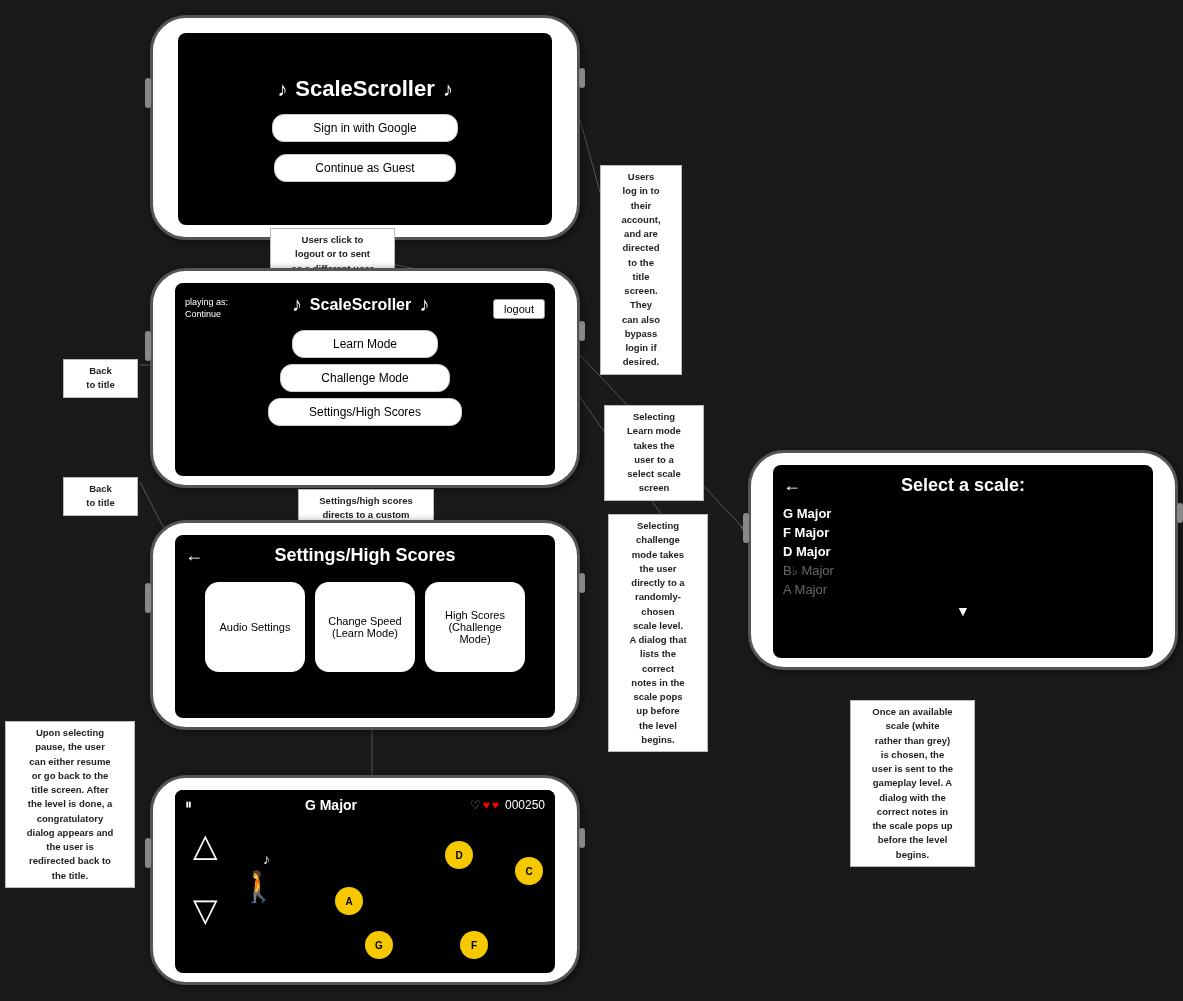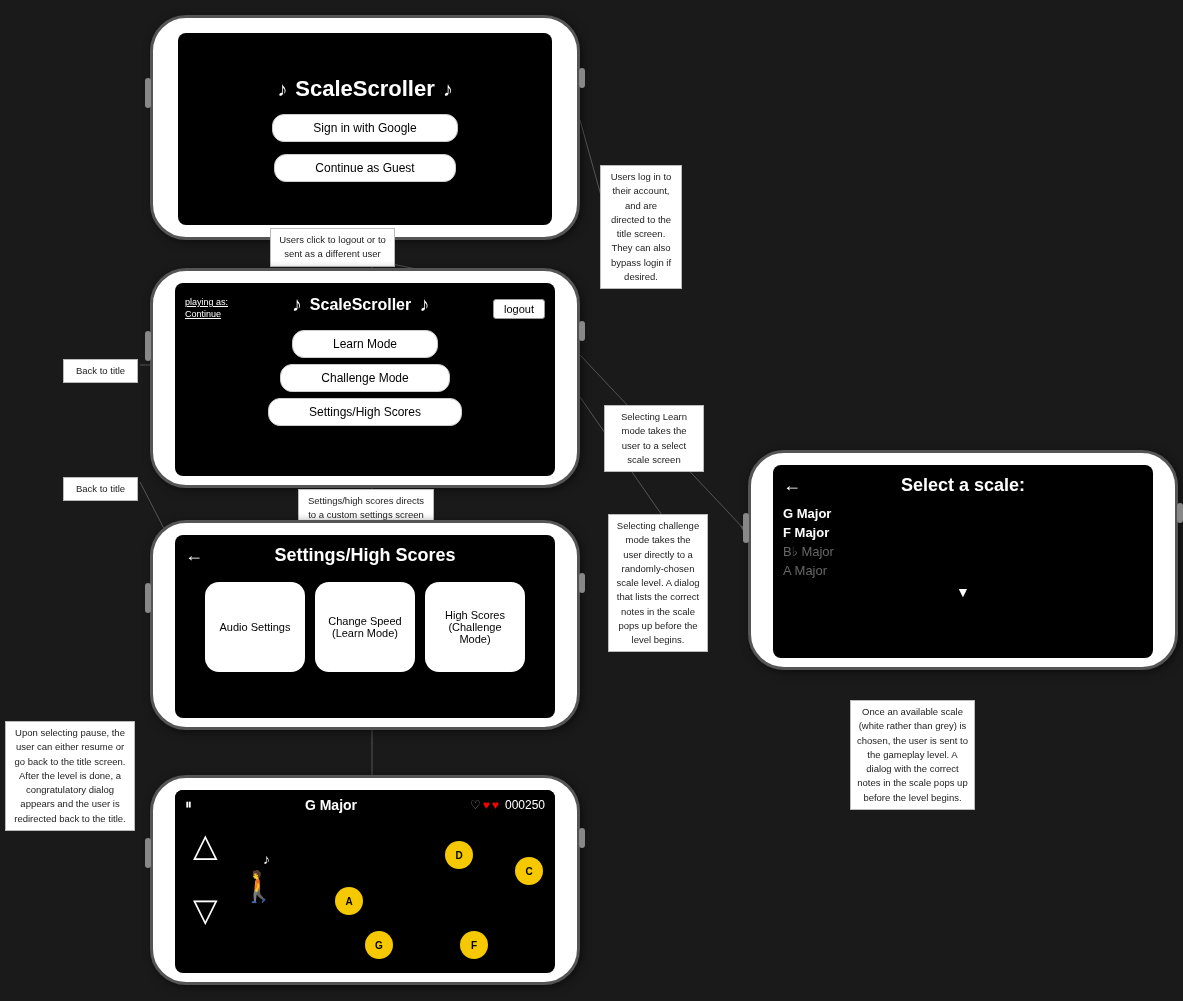--- a/index.html
+++ b/index.html
@@ -109,21 +109,20 @@
       display: flex;
       width: 100%;
       justify-content: space-between;
       align-items: center;
       margin-bottom: 6px;
     }
     .playing-as {
       font-size: 9px;
       color: white;
       line-height: 1.3;
-      text-decoration: underline;
     }
     .logout-btn {
       background: white;
       color: black;
       border: 1px solid #999;
       padding: 3px 10px;
       font-size: 11px;
       border-radius: 3px;
       cursor: pointer;
     }
@@ -333,23 +332,24 @@
       margin-top: 4px;
     }
 
     
     .ann-box {
       position: absolute;
       background: white;
       border: 1px solid #bbb;
       font-size: 9.5px;
       color: #222;
-      padding: 4px 6px;
+      padding: 4px 20px;
       line-height: 1.5;
       text-align: center;
+      font-weight: bold;
     }
 
     
     .connectors {
       position: absolute;
       top: 0; left: 0;
       width: 1183px;
       height: 1001px;
       pointer-events: none;
     }
@@ -511,20 +511,21 @@
   <div class="phone-btn-left"></div>
   <div class="phone-btn-right"></div>
   <div class="phone-screen">
     <div class="select-scale-header">
       <span class="back-arrow-scale">←</span>
       <span class="select-scale-title">Select a scale:</span>
     </div>
     <ul class="scale-list">
       <li class="active">G Major</li>
       <li class="active">F Major</li>
+      <li class="active">D Major</li>
       <li class="inactive" style="color:#666;">B♭ Major</li>
       <li class="inactive" style="color:#666;">A Major</li>
     </ul>
     <div class="scroll-down-arrow">▼</div>
   </div>
 </div>
 
 <div class="ann-box" style="left:850px; top:700px; width:125px;">
   <span>Once an available scale (white rather than grey) is chosen, the user is sent to the gameplay level. A dialog with the correct notes in the scale pops up before the level begins.</span>
 </div>

